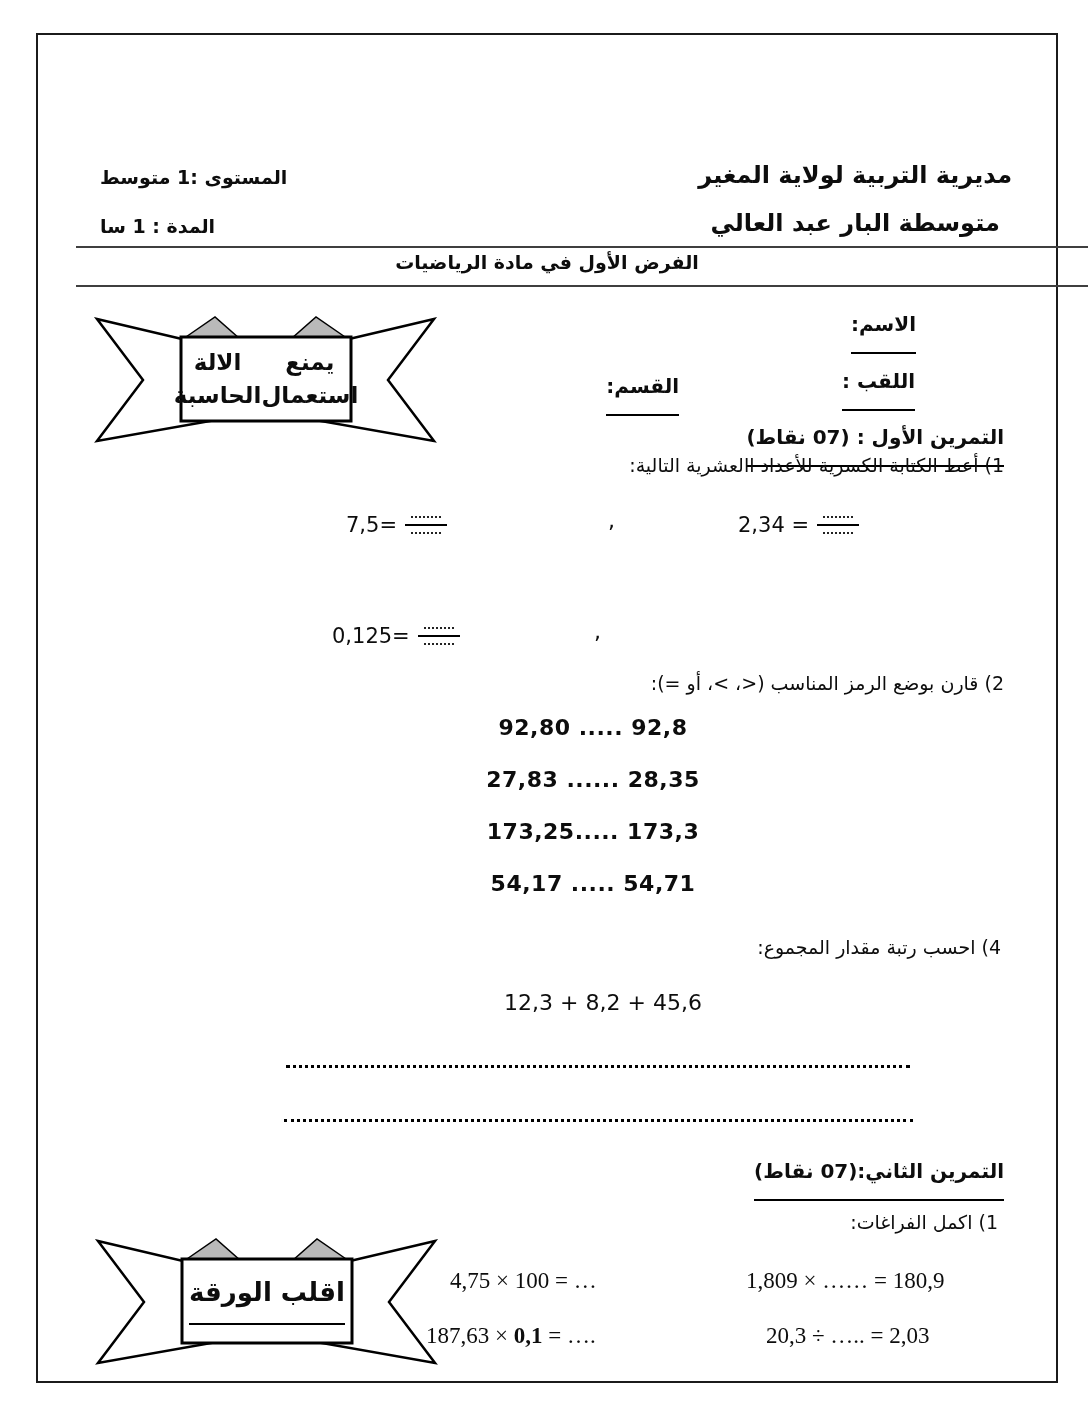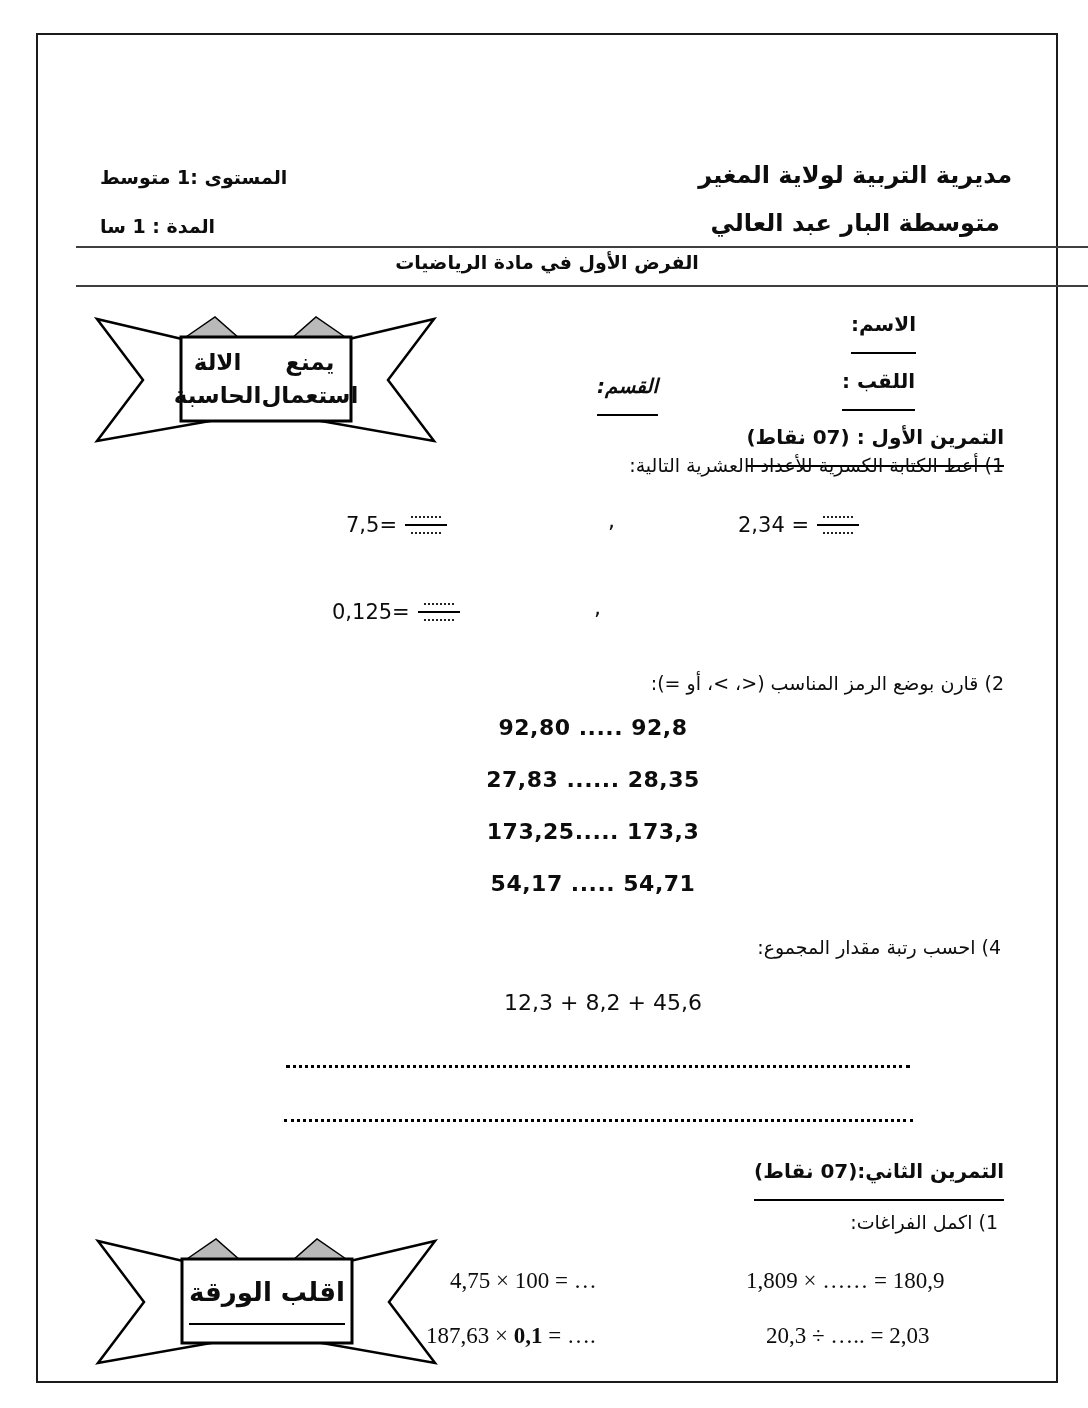--- a/index.html
+++ b/index.html
@@ -15,35 +15,35 @@
 
   .rule { left:38px; width:1014px; height:0; border-top:2px solid #3f3f3f; }
   .rule1 { top:211px; }
   .rule2 { top:250px; }
   .title { left:0; right:0; top:216px; text-align:center; font-weight:bold; font-size:19px; direction:rtl; }
 
   .u { display:inline-block; border-bottom:2px solid #000; padding-bottom:16px; }
   .lbl { font-weight:bold; font-size:20px; direction:rtl; }
   .lbl-name    { right:140px; top:277px; }
   .lbl-surname { right:141px; top:334px; }
-  .lbl-class   { right:398px; top:339px;font-style:italic; }
+  .lbl-class   { right:377px; top:339px; }
 
   .ex-heading { font-weight:bold; font-size:20px; direction:rtl; }
   .question   { font-size:19px; direction:rtl; }
 
   .ex1-heading { right:52px; top:390px; }
   .ex1-q1 { right:52px; top:419px; }
   .ex1-q2 { right:52px; top:637px; }
   .ex1-q3 { right:55px; top:901px; }
   .ex2-heading { right:52px; top:1124px; }
   .ex2-q1 { right:58px; top:1176px; }
 
   .frac-row { left:0; right:0; height:70px; }
   .frac-row1 { top:455px; }
-  .frac-row2 { top:542px;text-align:right; }
+  .frac-row2 { top:566px;text-align:right; }
   .frac-group { position:absolute; display:flex; align-items:center; gap:8px; height:70px; direction:ltr; }
   .fg-a { left:308px; } .fg-b { left:700px; }
   .fg-c { left:294px; } .fg-d { left:716px; }
   .frac-label { font-size:21px; }
   .frac { display:inline-flex; flex-direction:column; align-items:center; gap:6px; }
   .dotline { width:30px; border-top:2.5px dotted #222; }
   .solidline { width:42px; border-top:2px solid #000; }
   .frac-comma { position:absolute; font-size:22px; top:18px; }
   .fc-1 { left:570px; } .fc-2 { left:556px; }
 

